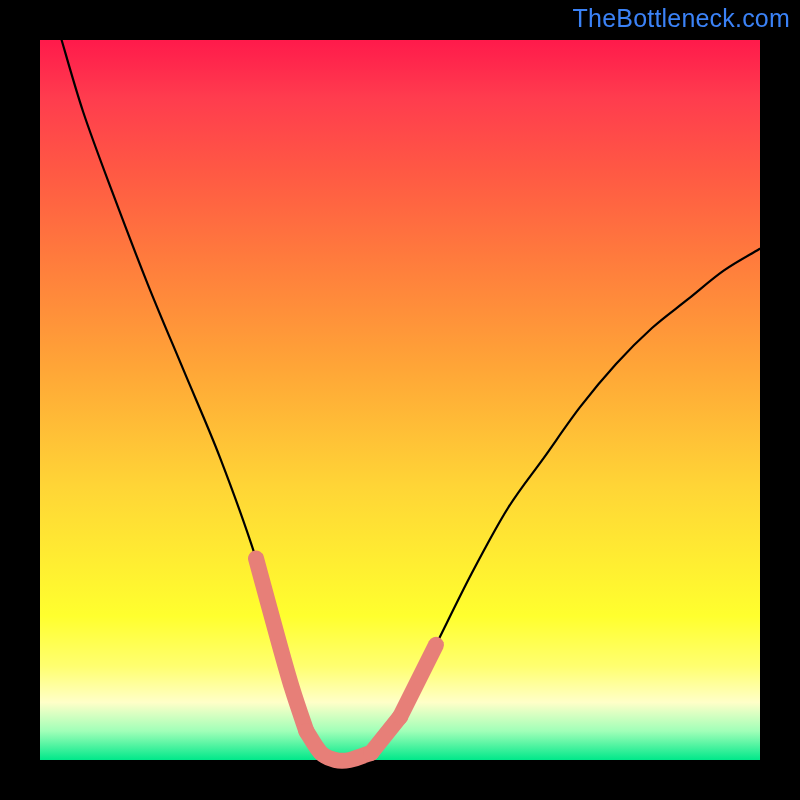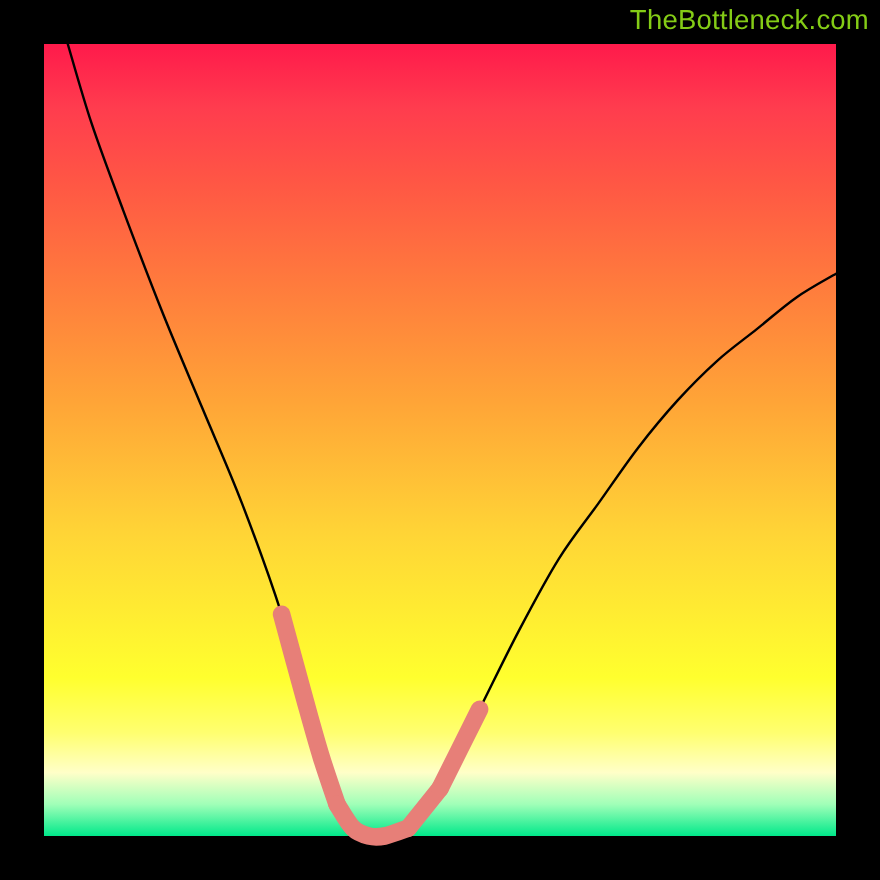--- a/index.html
+++ b/index.html
@@ -14,21 +14,21 @@
   .outer {
     position: relative;
     width: 800px;
     height: 800px;
     background: #000;
   }
   .watermark {
     position: absolute;
     top: 4px;
     right: 10px;
-    color: #84cc16;
+    color: #3b82f6;
     font-size: 25px;
     font-weight: 500;
     letter-spacing: 0.2px;
     z-index: 30;
   }
   .plot-area {
     position: absolute;
     left: 40px;
     top: 40px;
     width: 720px;

